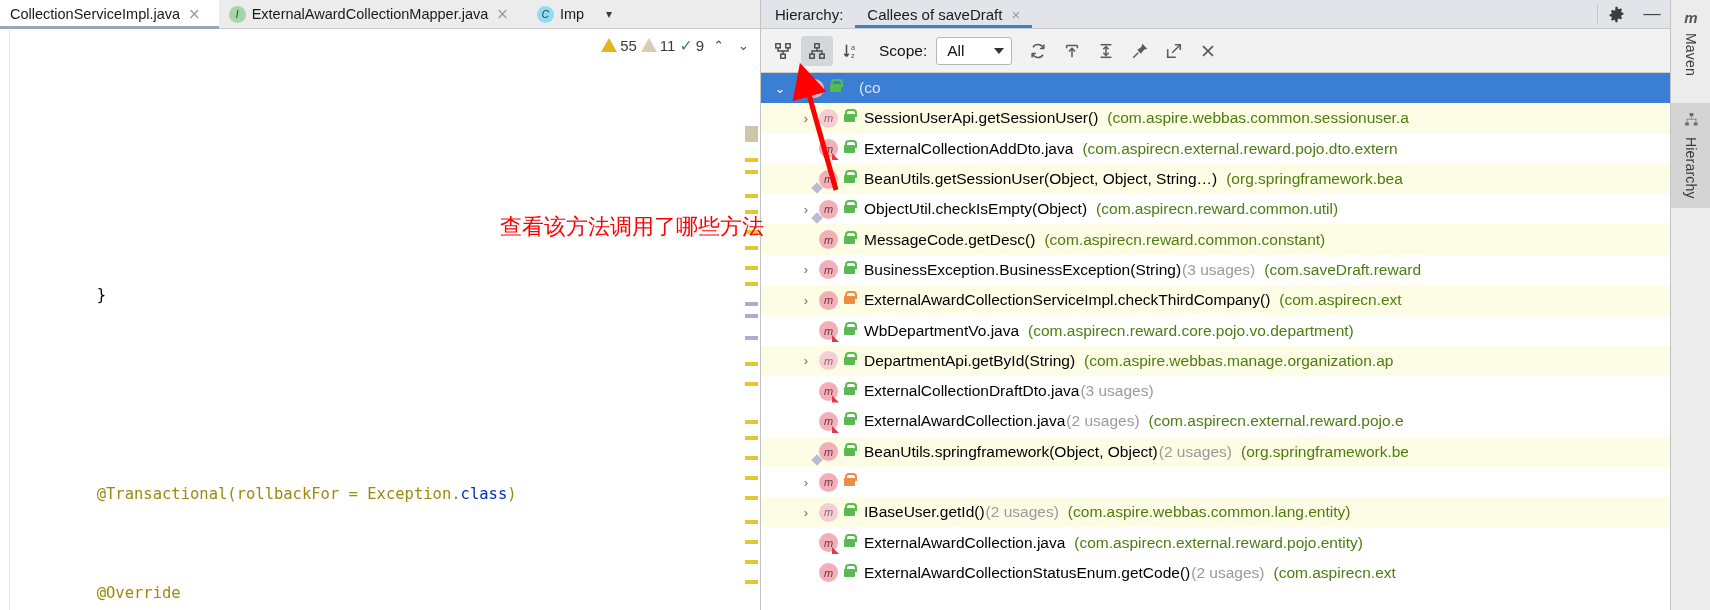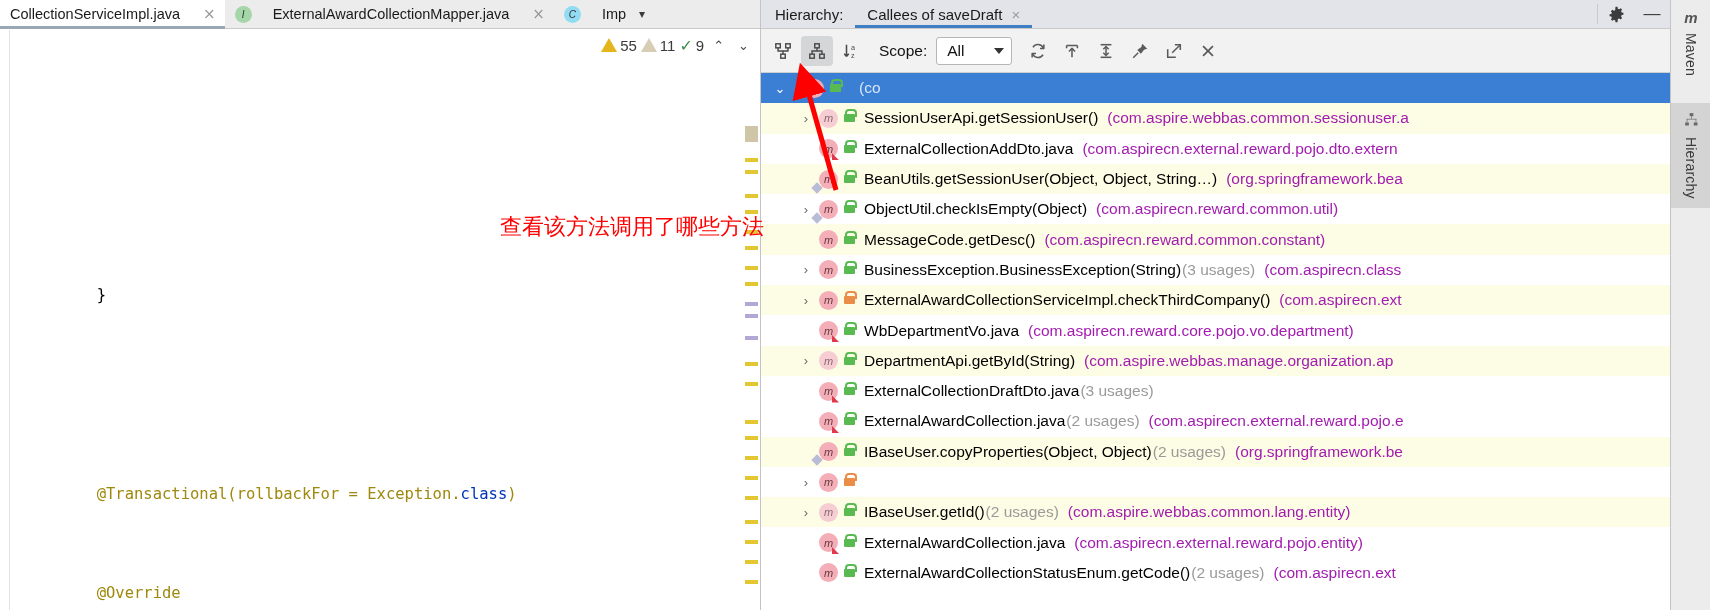--- a/index.html
+++ b/index.html
@@ -23,22 +23,22 @@
   }
   .tab-strip {
     height: 29px;
     background: #ececec;
     display: flex;
     align-items: stretch;
     border-bottom: 1px solid #c9c9c9;
     position: relative;
   }
   .tab {
-    display: flex; align-items: center; gap: 21px;
-    padding: 0 9px 0 10px;
+    display: flex; align-items: center; gap: 6px;
+    padding: 0 18px 0 10px;
     font-size: 14.5px;
     color: #1a1a1a;
     white-space: nowrap;
     position: relative;
   }
   .tab.active { background: #ffffff; }
   .tab.active::after {
     content: ""; position: absolute; left: 0; right: 0; bottom: -1px;
     height: 3px; background: #9aa7b5;
   }
@@ -189,21 +189,21 @@
   }
   .lock i::before {
     content: ""; position: absolute; left: 1px; top: -5px;
     width: 8px; height: 6px; border: 2px solid #5aba52;
     border-bottom: none; border-radius: 4px 4px 0 0; background: transparent;
   }
   .lock.orange i { background: #eb8c48; }
   .lock.orange i::before { border-color: #eb8c48; }
   .node-text { display: inline-flex; align-items: baseline; }
   .usages { color: #9a9a9a; margin-left: 1px; }
-  .pkg { color: #a21caf; margin-left: 9px; }
+  .pkg { color: #4d7c0f; margin-left: 9px; }
   .node.selected .usages, .node.selected .pkg { color: #d8e6f7; }
 
   
   .anno-text {
     position: absolute; color: #ff0000; font-size: 22px;
     font-family: "Liberation Sans", sans-serif;
     white-space: nowrap; z-index: 30; pointer-events: none;
   }
   svg.arrow-layer {
     position: absolute; left: 0; top: 0; width: 1710px; height: 610px;
@@ -476,21 +476,21 @@
           <span class="pkg">(com.aspirecn.reward.common.constant)</span>
         </div>
         <div class="node" style="padding-left: 32px;">
           <span class="twisty">›</span>
           <span class="m-icon">m</span>
           <span class="lock">
             <i></i>
           </span>
           <span class="node-text">BusinessException.BusinessException(String)</span>
           <span class="usages">(3 usages)</span>
-          <span class="pkg">(com.aspirecn.class</span>
+          <span class="pkg">(com.saveDraft.reward</span>
         </div>
         <div class="node alt" style="padding-left: 32px;">
           <span class="twisty">›</span>
           <span class="m-icon">m</span>
           <span class="lock orange">
             <i></i>
           </span>
           <span class="node-text">ExternalAwardCollectionServiceImpl.checkThirdCompany()</span>
           <span class="pkg">(com.aspirecn.ext</span>
         </div>
@@ -530,21 +530,21 @@
           <span class="node-text">ExternalAwardCollection.java</span>
           <span class="usages">(2 usages)</span>
           <span class="pkg">(com.aspirecn.external.reward.pojo.e</span>
         </div>
         <div class="node alt" style="padding-left: 32px;">
           <span class="twisty"></span>
           <span class="m-icon diamond">m</span>
           <span class="lock">
             <i></i>
           </span>
-          <span class="node-text">IBaseUser.copyProperties(Object, Object)</span>
+          <span class="node-text">BeanUtils.springframework(Object, Object)</span>
           <span class="usages">(2 usages)</span>
           <span class="pkg">(org.springframework.be</span>
         </div>
         <div class="node" style="padding-left: 32px;">
           <span class="twisty">›</span>
           <span class="m-icon">m</span>
           <span class="lock orange">
             <i></i>
           </span>
         </div>

